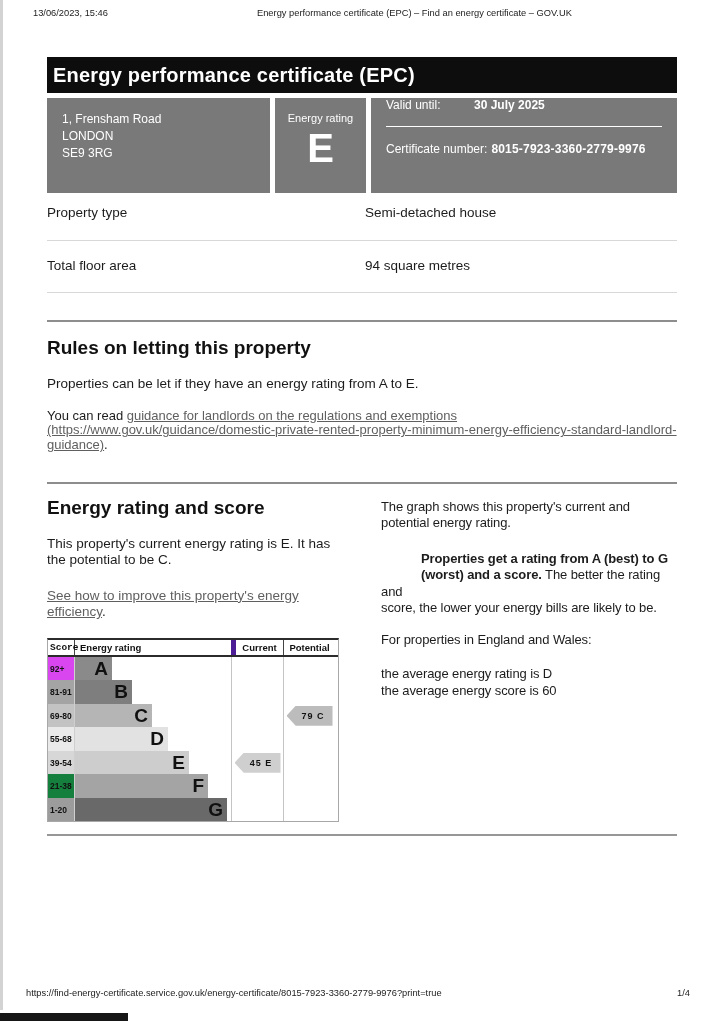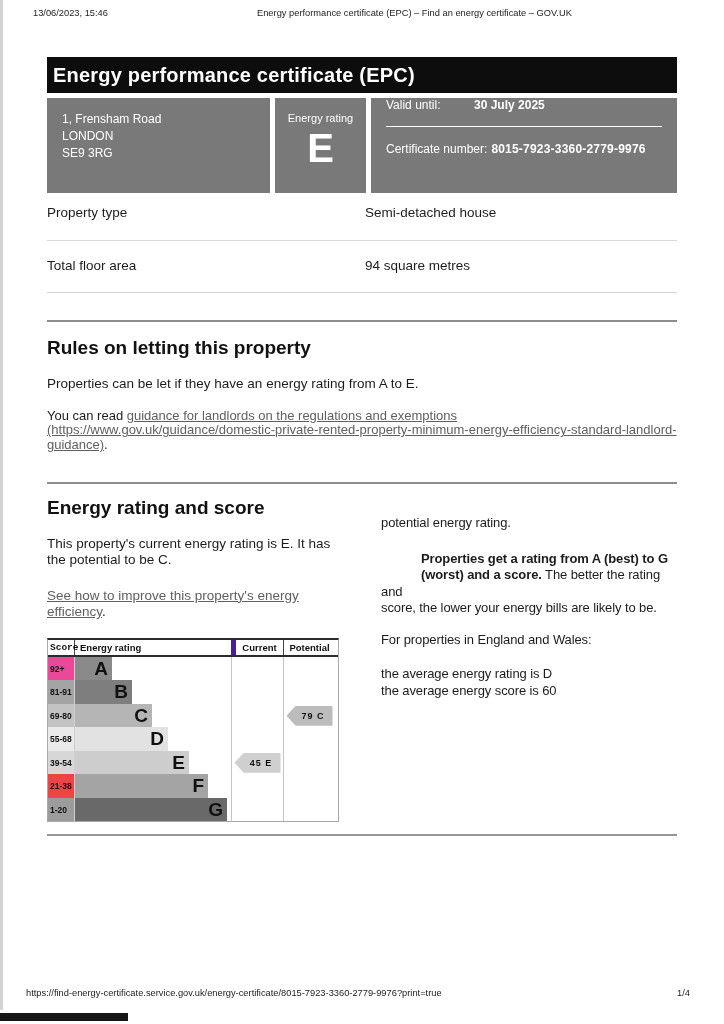--- a/index.html
+++ b/index.html
@@ -166,21 +166,21 @@
 
       <div class="chart">
         <div class="chart-header">
           <div class="ch-cell ch-score">Score</div>
           <div class="ch-cell ch-energy">Energy rating</div>
           <div class="ch-cell ch-current">Current</div>
           <div class="ch-cell ch-potential">Potential</div>
         </div>
         <div>
             <div class="band-row">
-              <div class="score-cell" style="background: #ec4899;">92+</div>
+              <div class="score-cell" style="background: #d946ef;">92+</div>
               <div class="band-track">
                 <div class="band-bar" style="width: 37px; background: rgb(138, 138, 138);">A</div>
               </div>
               <div class="side-cell"></div>
               <div class="side-cell"></div>
             </div>
             <div class="band-row">
               <div class="score-cell" style="background: rgb(164, 164, 164);">81-91</div>
               <div class="band-track">
                 <div class="band-bar" style="width: 57px; background: rgb(126, 126, 126);">B</div>
@@ -210,42 +210,42 @@
               <div class="score-cell" style="background: rgb(215, 215, 215);">39-54</div>
               <div class="band-track">
                 <div class="band-bar" style="width: 114px; background: rgb(205, 205, 205);">E</div>
               </div>
               <div class="side-cell">
                 <div class="rating-arrow" style="background: rgb(207, 207, 207);">45 E</div>
               </div>
               <div class="side-cell"></div>
             </div>
             <div class="band-row">
-              <div class="score-cell" style="background: #ef4444;">21-38</div>
+              <div class="score-cell" style="background: #15803d;">21-38</div>
               <div class="band-track">
                 <div class="band-bar" style="width: 133px; background: rgb(164, 164, 164);">F</div>
               </div>
               <div class="side-cell"></div>
               <div class="side-cell"></div>
             </div>
             <div class="band-row">
               <div class="score-cell" style="background: rgb(156, 156, 156);">1-20</div>
               <div class="band-track">
                 <div class="band-bar" style="width: 152px; background: rgb(105, 105, 105);">G</div>
               </div>
               <div class="side-cell"></div>
               <div class="side-cell"></div>
             </div>
           </div>
       </div>
     </div>
 
     <div class="energy-right">
       <p class="er-p1">
-        <br>
+        <span class="nowrap">The graph shows this property's current and</span><br>
         <span>potential energy rating.</span>
       </p>
       <p class="er-p2">
         <span class="bold nowrap">Properties get a rating from A (best) to G</span><br>
         <span class="bold">(worst) and a score.</span><span> The better the rating and</span><br>
         <span class="nowrap">score, the lower your energy bills are likely to be.</span>
       </p>
       <p class="er-p3">For properties in England and Wales:</p>
       <p class="er-p4">
         <span>the average energy rating is D</span><br>

